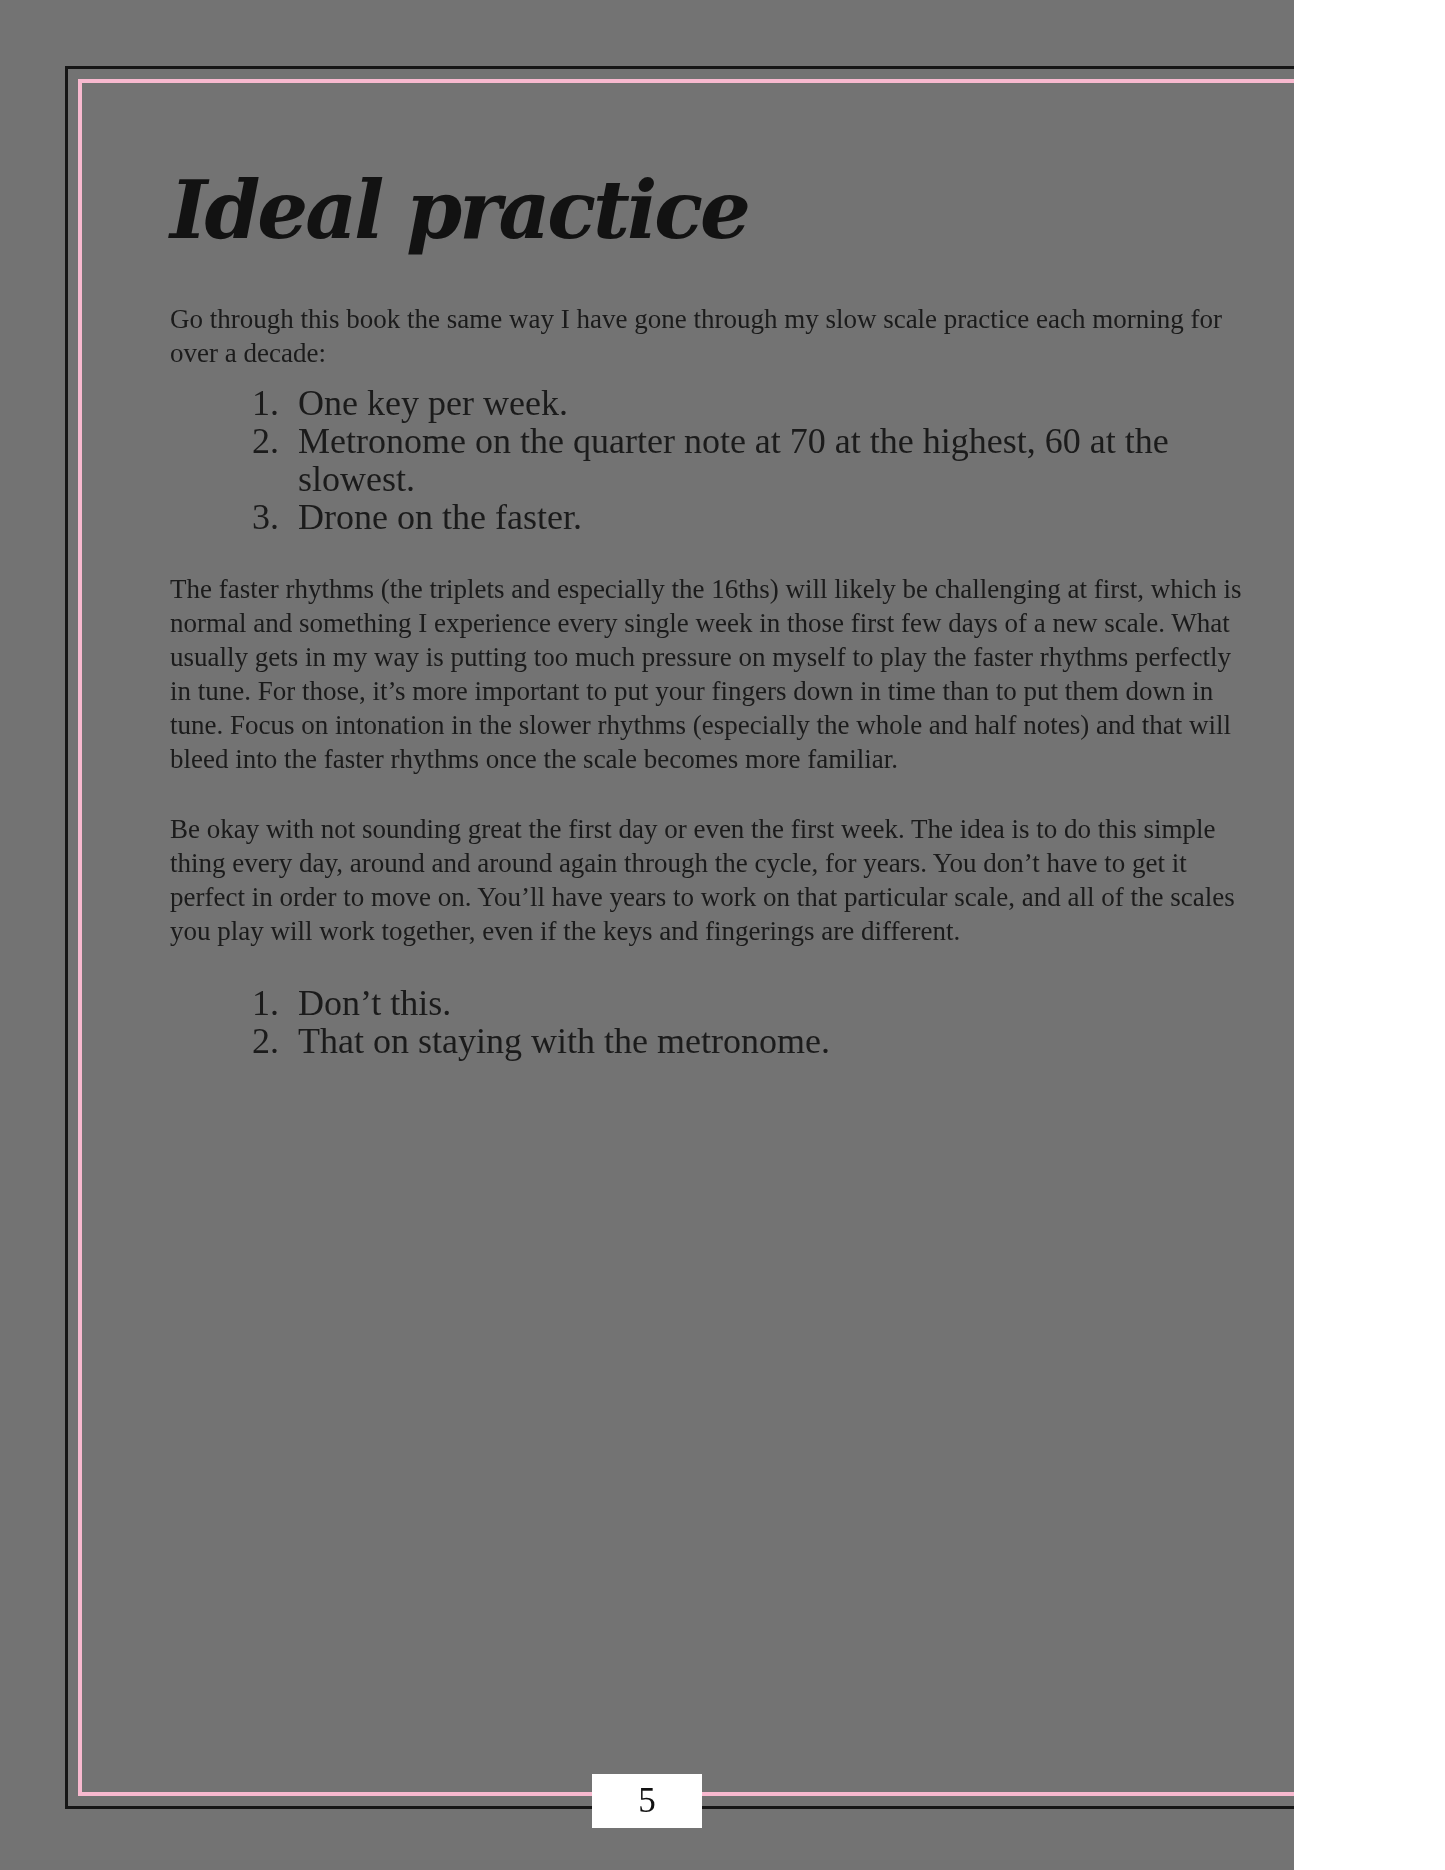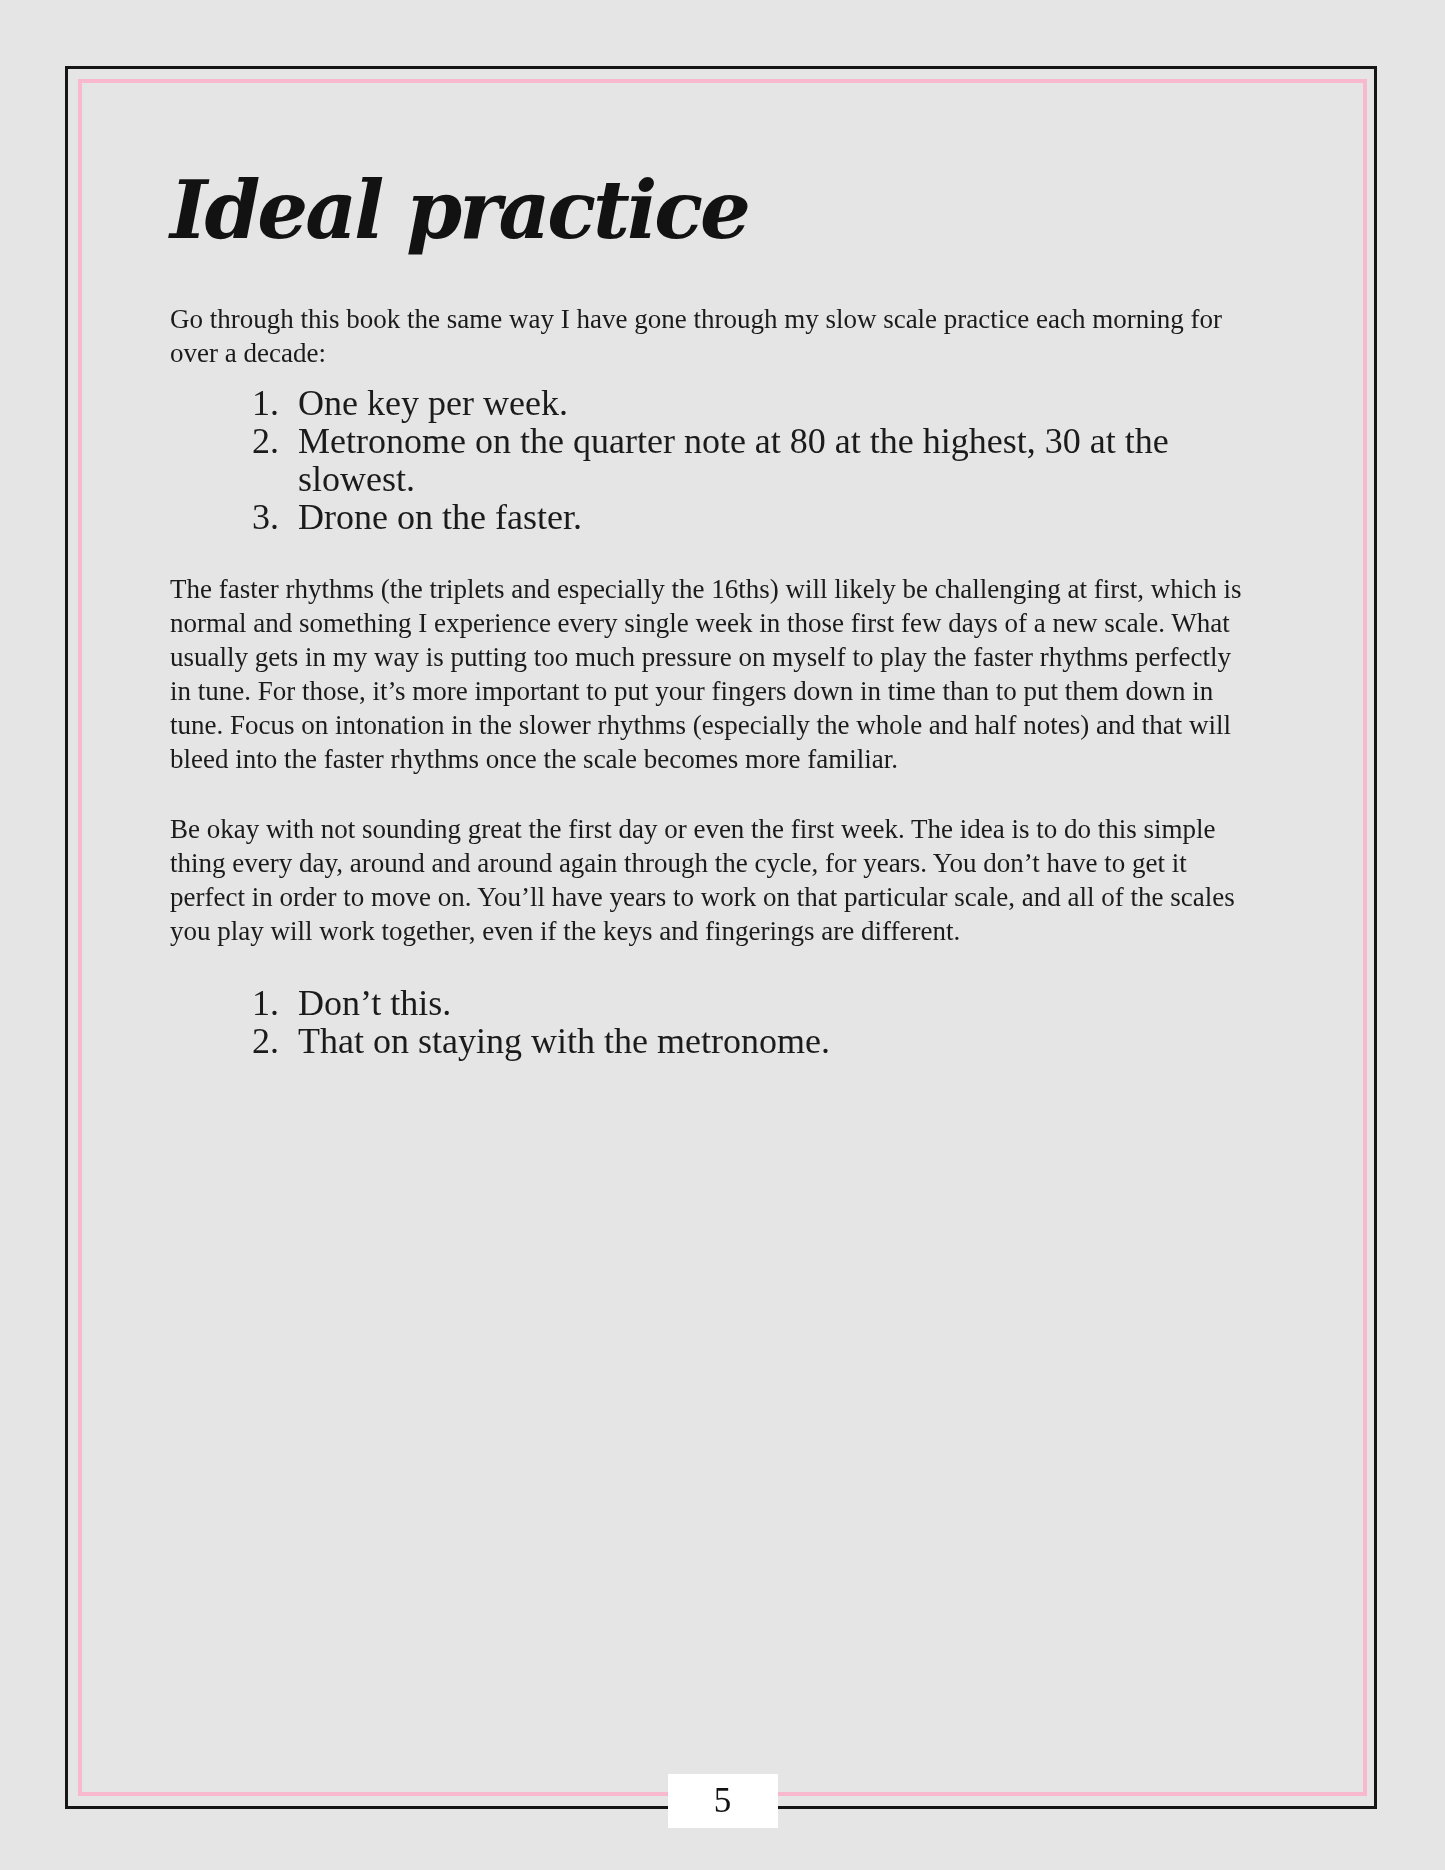--- a/index.html
+++ b/index.html
@@ -2,23 +2,23 @@
 <html><head>
 <meta charset="utf-8">
 <style>
   html, body {
     margin: 0;
     padding: 0;
     background: #ffffff;
   }
   .page {
     position: relative;
-    width: 1445px;
+    width: 1294px;
     height: 1870px;
-    background: #e5e5e5;
+    background: #737373;
     overflow: hidden;
     font-family: "Liberation Serif", serif;
     color: #1b1b1b;
   }
   .frame-outer {
     position: absolute;
     left: 65px;
     top: 66px;
     width: 1312px;
     height: 1743px;
@@ -102,21 +102,21 @@
   <div class="frame-outer"></div>
   <div class="frame-inner"></div>
 
   <div class="content">
     <h1 class="title">Ideal practice</h1>
 
     <p class="intro">Go through this book the same way I have gone through my slow scale practice each morning for over a decade:</p>
 
     <ol>
       <li>One key per week.</li>
-      <li>Metronome on the quarter note at 80 at the highest, 30 at the slowest.</li>
+      <li>Metronome on the quarter note at 70 at the highest, 60 at the slowest.</li>
       <li>Drone on the faster.</li>
     </ol>
 
 
     <p>The faster rhythms (the triplets and especially the 16ths) will likely be challenging at first, which is normal and something I experience every single week in those first few days of a new scale. What usually gets in my way is putting too much pressure on myself to play the faster rhythms perfectly in tune. For those, it’s more important to put your fingers down in time than to put them down in tune. Focus on intonation in the slower rhythms (especially the whole and half notes) and that will bleed into the faster rhythms once the scale becomes more familiar.</p>
 
     <p>Be okay with not sounding great the first day or even the first week. The idea is to do this simple thing every day, around and around again through the cycle, for years. You don’t have to get it perfect in order to move on. You’ll have years to work on that particular scale, and all of the scales you play will work together, even if the keys and fingerings are different.</p>
 
 
     <ol>

